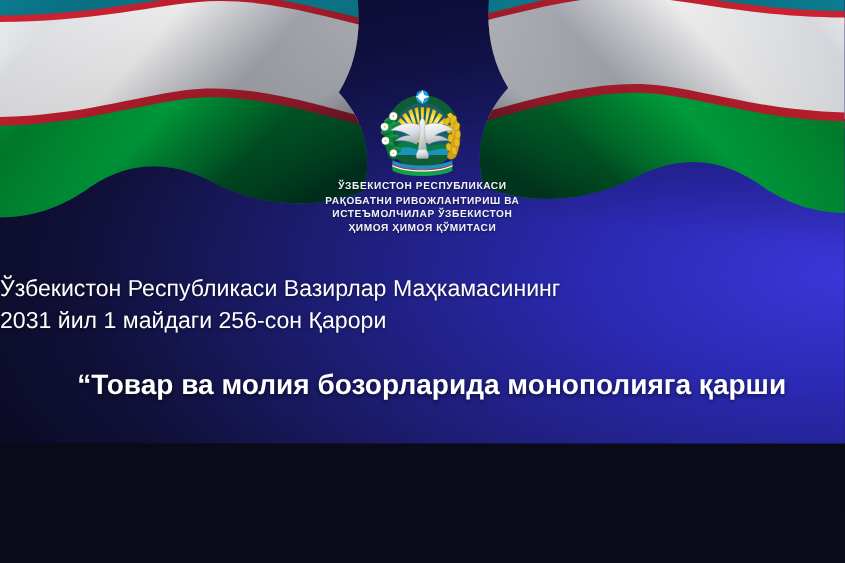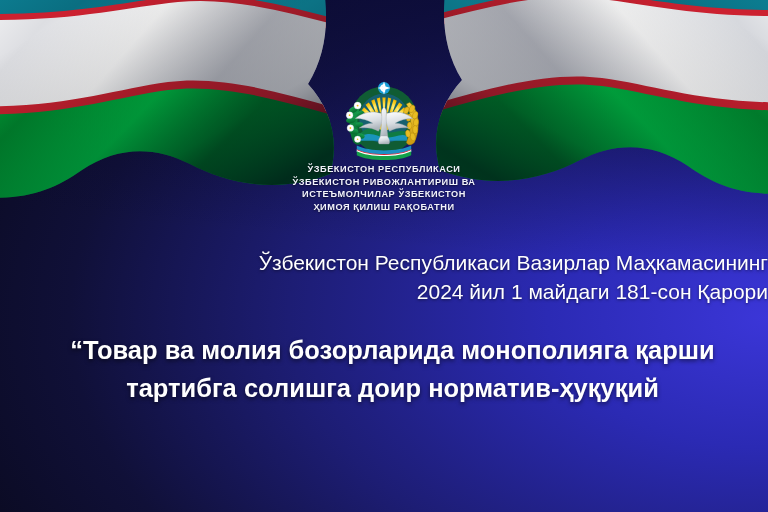--- a/index.html
+++ b/index.html
@@ -2,21 +2,21 @@
 <html><head>
 <meta charset="utf-8">
 <style>
   html,body{margin:0;padding:0;}
   body{
     width:768px;height:512px;overflow:hidden;
     font-family:"Liberation Sans","DejaVu Sans",sans-serif;
     background:#0a0a18;
   }
   #poster{
-    position:relative;width:768px;height:512px;overflow:hidden;
+    position:relative;width:768px;height:403px;overflow:hidden;
     background:
       radial-gradient(130% 115% at 100% 62%, #3b36d8 0%, #2b2ab4 22%, #1d1d74 48%, #101038 70%, #05050d 100%),
       linear-gradient(100deg,#000000 0%, #0a0a22 28%, #161652 58%, #2a28a8 100%);
   }
   #poster:before{
     content:"";position:absolute;inset:0;
     background:linear-gradient(185deg, rgba(12,12,56,.92) 0%, rgba(10,10,44,.45) 22%, rgba(0,0,0,0) 48%);
     pointer-events:none;
   }
   .flagwrap{position:absolute;top:0;pointer-events:none;}
@@ -31,21 +31,21 @@
   .committee{
     position:absolute;left:0;right:0;top:163px;
     text-align:center;color:#f2f3fb;
     font-size:9.2px;font-weight:bold;letter-spacing:.55px;line-height:12.6px;
     text-shadow:0 1px 2px rgba(0,0,0,.55);
   }
   .committee div{white-space:nowrap;}
 
   .decree{
     position:absolute;left:0;right:0;top:248px;
-    text-align:right;color:#ffffff;
+    text-align:left;color:#ffffff;
     font-size:21px;line-height:29px;font-weight:400;
     text-shadow:0 1px 3px rgba(0,0,0,.5);
   }
   .title{
     position:absolute;left:0;right:0;top:331px;
     text-align:center;color:#ffffff;
     font-size:25.5px;line-height:38px;font-weight:700;
     text-shadow:0 2px 4px rgba(0,0,0,.55);
   }
   .title div{white-space:nowrap;padding-left:17px;}
@@ -279,28 +279,27 @@
         <path d="M 26,92 C 40,100 80,100 94,92 L 94,100 C 80,108 40,108 26,100 Z" fill="#1c8fc4"></path>
         <path d="M 26,97 C 40,105 80,105 94,97 L 94,100 C 80,108 40,108 26,100 Z" fill="#ffffff"></path>
         <path d="M 26,99 C 40,107 80,107 94,99 L 94,104 C 80,112 40,112 26,104 Z" fill="#14a04a"></path>
         <path d="M 26,96.5 C 40,104.5 80,104.5 94,96.5 L 94,97.6 C 80,105.6 40,105.6 26,97.6 Z" fill="#cf2230"></path>
       </g>
     </svg>
   </div>
 
   <div class="committee">
     <div>ЎЗБЕКИСТОН РЕСПУБЛИКАСИ</div>
-    <div>ЎЗБЕКИСТОН РИВОЖЛАНТИРИШ ВА</div>
+    <div>РАҚОБАТНИ РИВОЖЛАНТИРИШ ВА</div>
     <div>ИСТЕЪМОЛЧИЛАР ЎЗБЕКИСТОН</div>
-    <div>ҲИМОЯ ҚИЛИШ РАҚОБАТНИ</div>
+    <div>ҲИМОЯ ҲИМОЯ ҚЎМИТАСИ</div>
   </div>
 
   <div class="decree">
     <div>Ўзбекистон Республикаси Вазирлар Маҳкамасининг</div>
-    <div>2024 йил 1 майдаги 181-сон Қарори</div>
+    <div>2031 йил 1 майдаги 256-сон Қарори</div>
   </div>
 
   <div class="title">
     <div>“Товар ва молия бозорларида монополияга қарши</div>
-    <div>тартибга солишга доир норматив-ҳуқуқий</div>
   </div>
 
 </div>
 
 </body></html>

